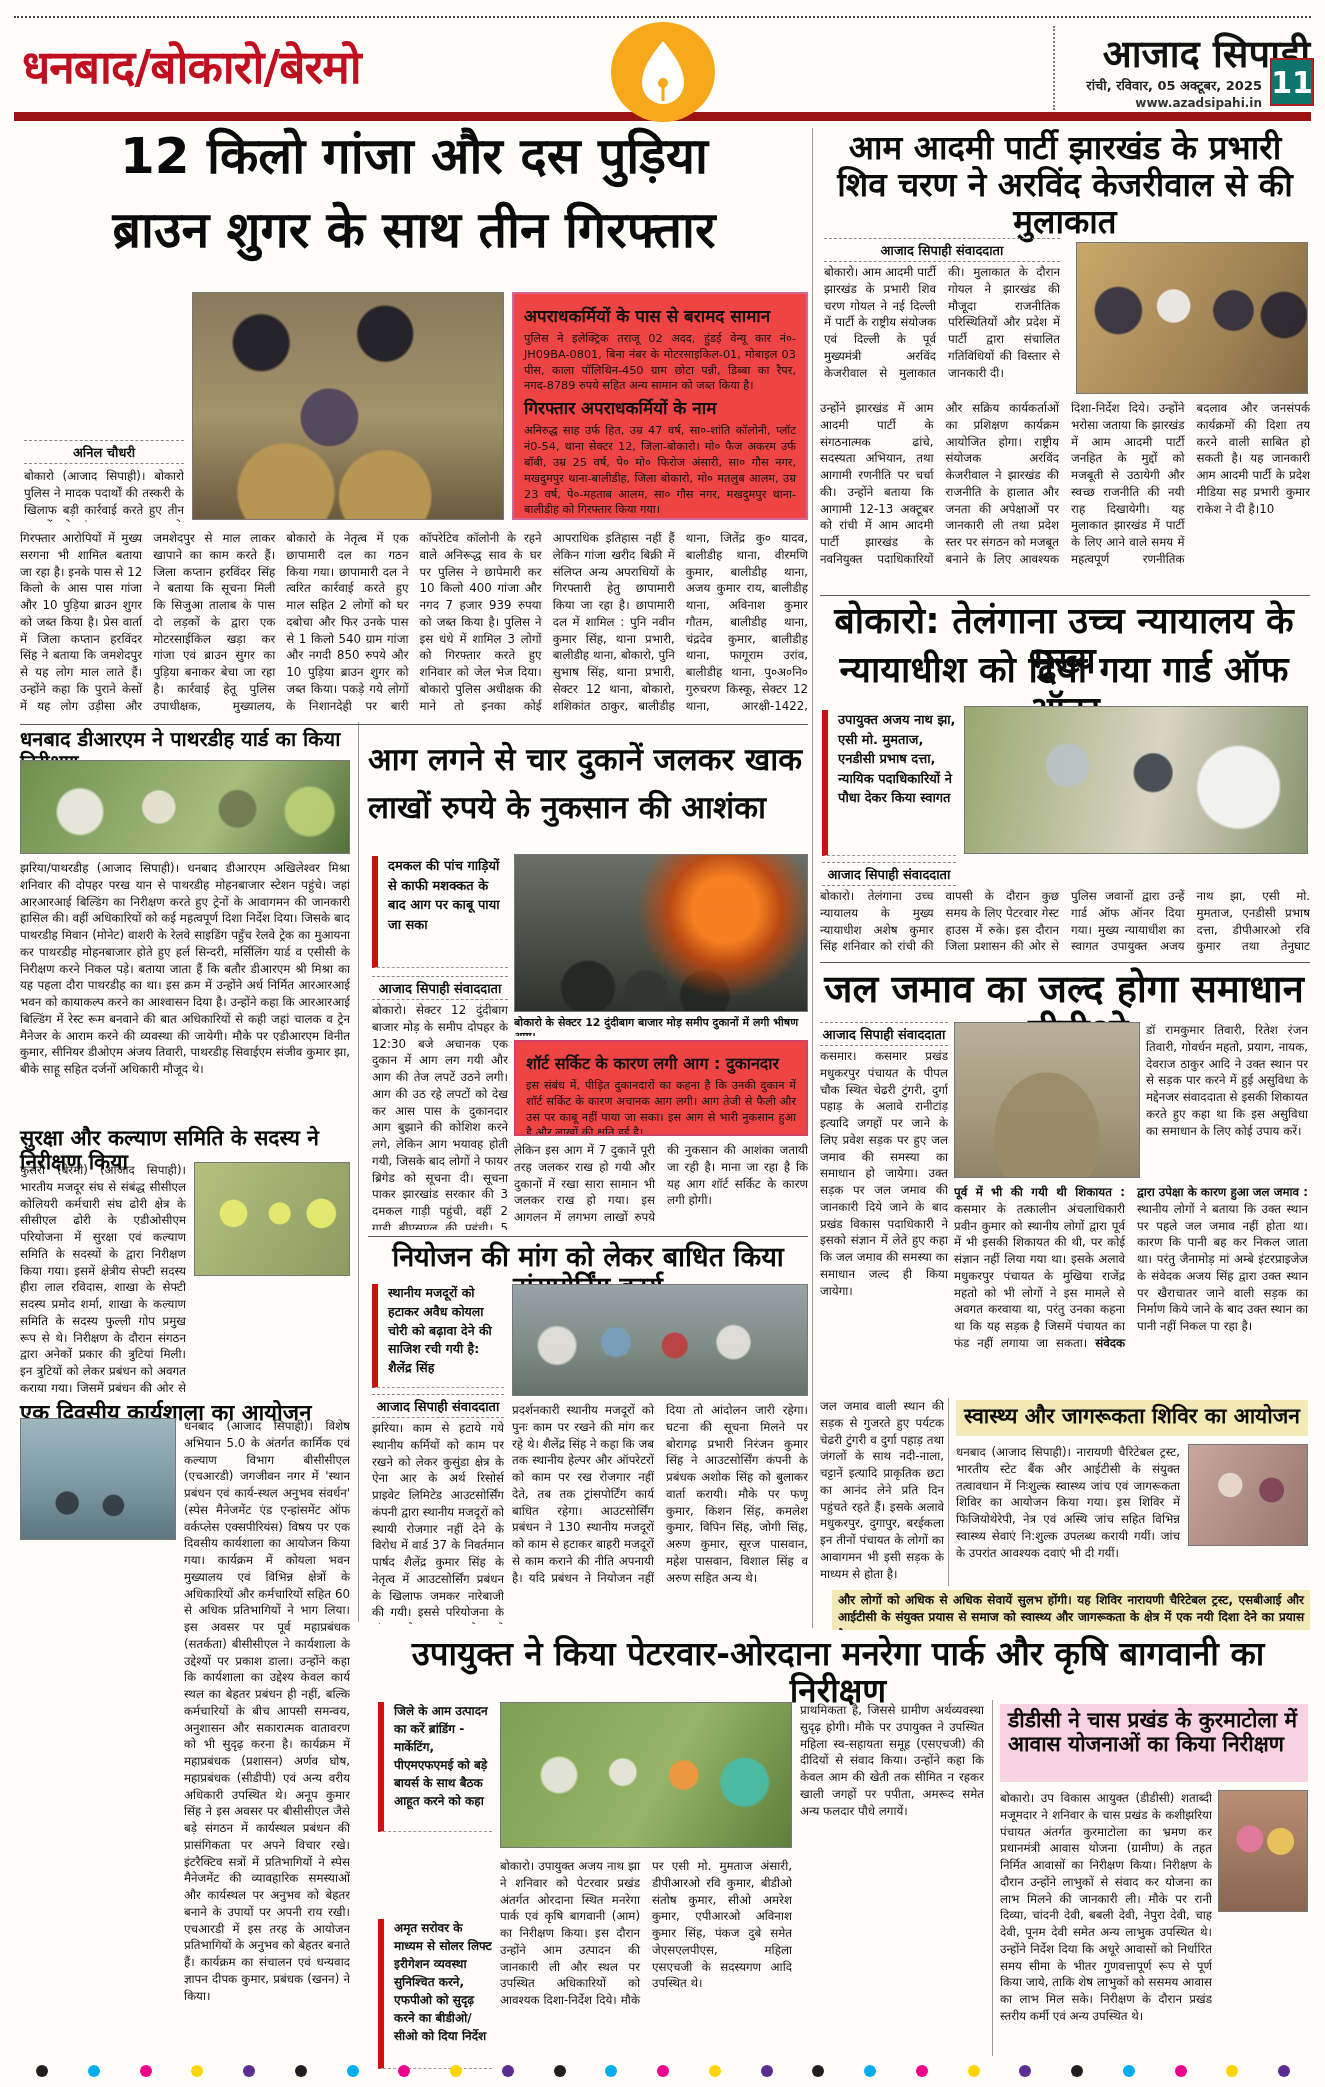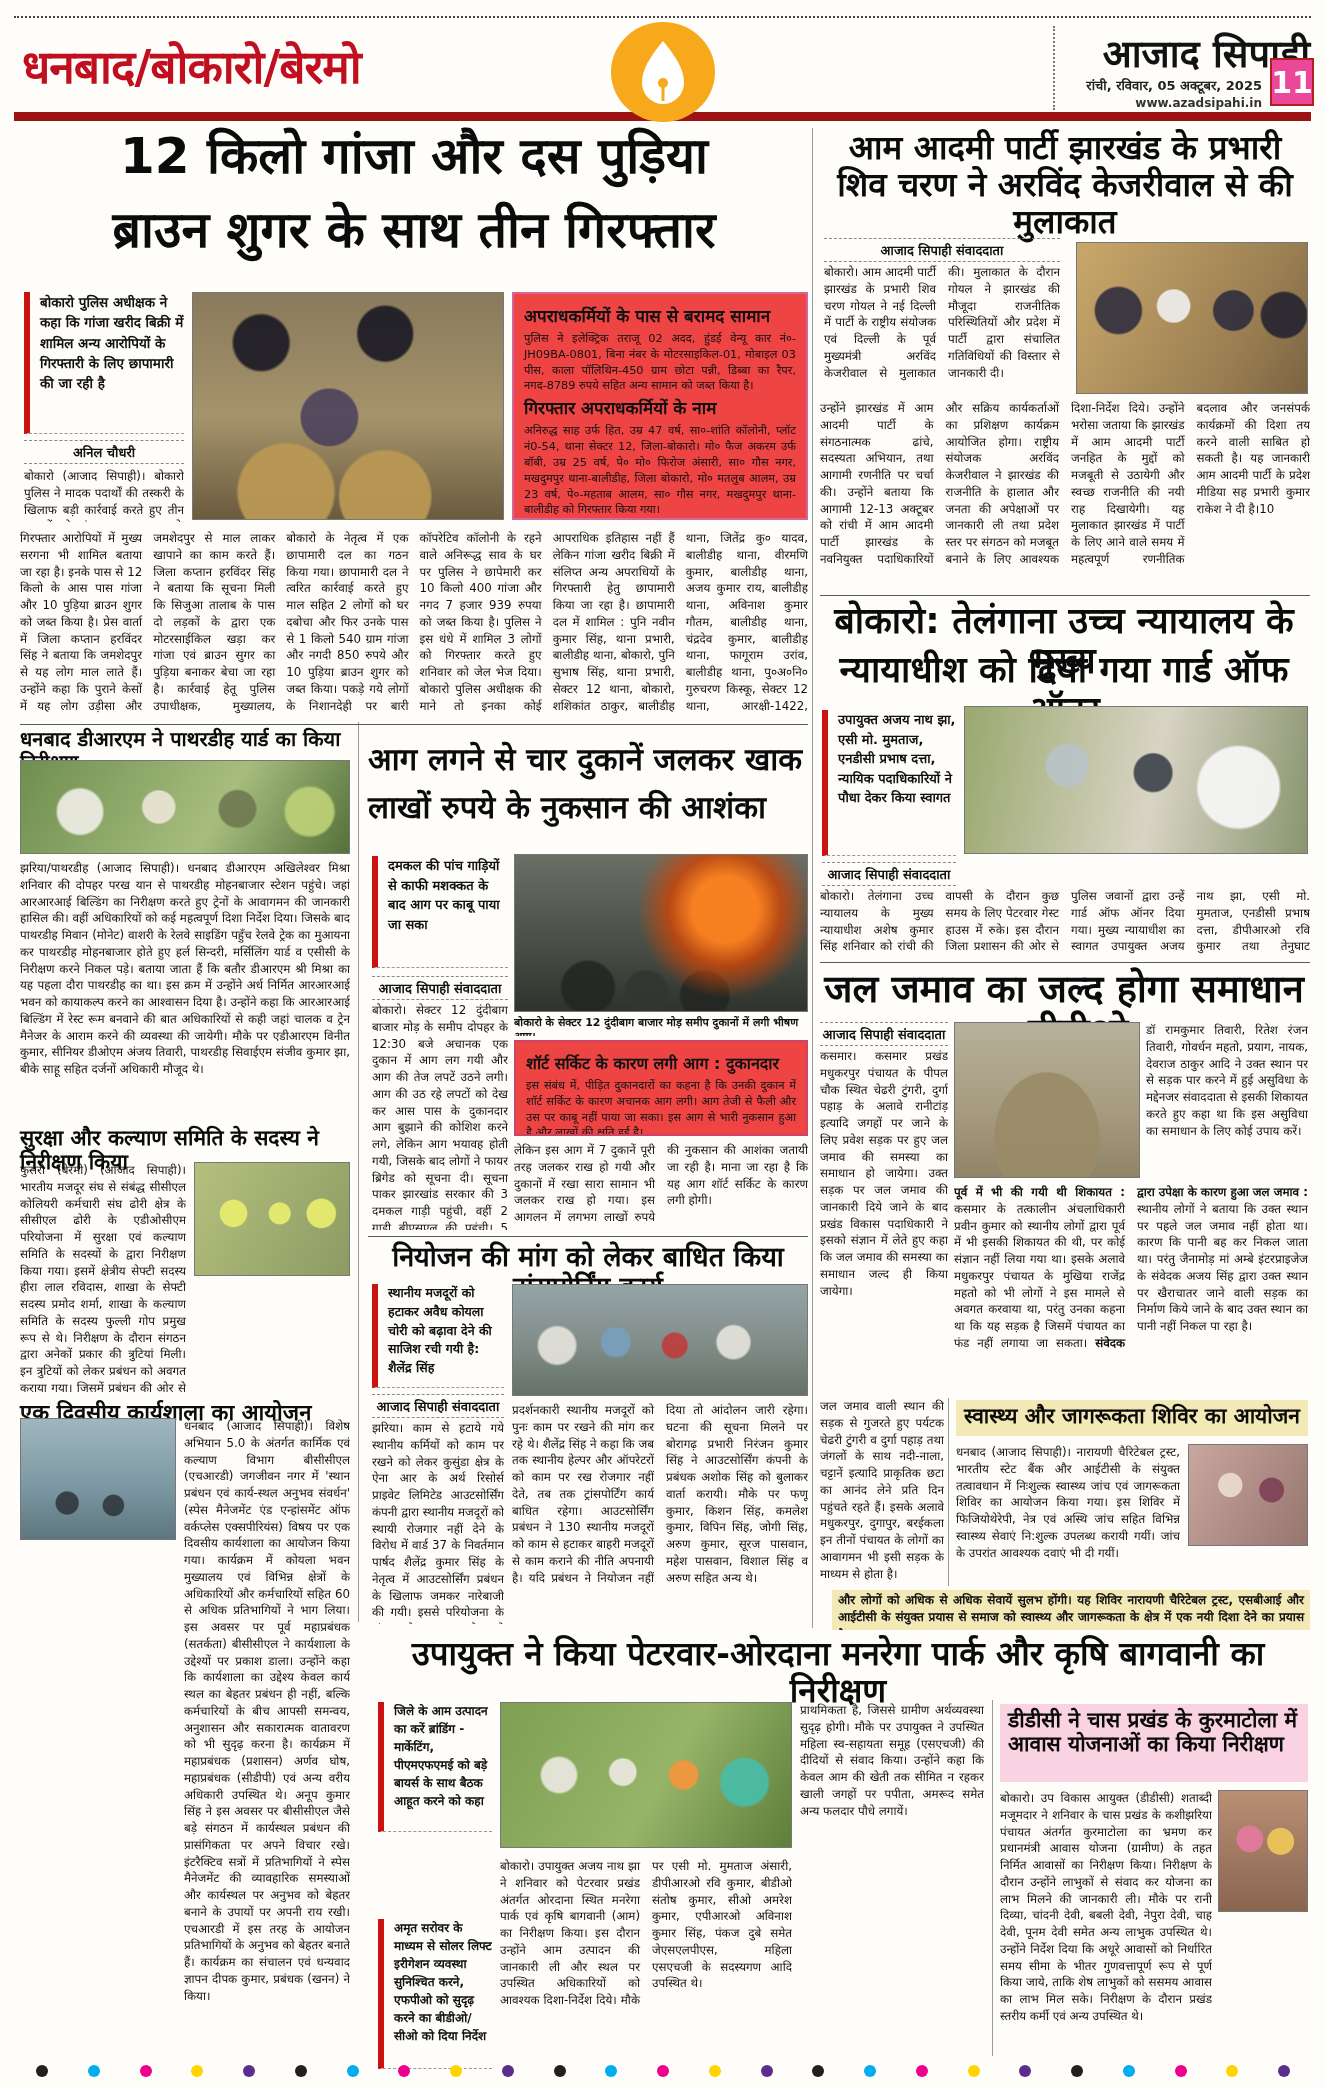--- a/index.html
+++ b/index.html
@@ -5,21 +5,21 @@
   html,body{margin:0;padding:0;background:#e8e8e4;}
   .page{position:relative;width:1325px;height:2087px;background:#fffdfa;margin:0 auto;
         font-family:"DejaVu Sans","Liberation Sans",sans-serif;color:#111;overflow:hidden;}
   .abs{position:absolute;box-sizing:border-box;}
   
   .top-dotted{border-top:2px dotted #444;}
   .masthead{font-size:46px;font-weight:800;color:#c01020;letter-spacing:-1px;}
   .paper-name{font-size:38px;font-weight:800;color:#121212;}
   .edition{font-size:13px;font-weight:700;color:#222;text-align:right;}
   .website{font-size:12px;font-weight:700;color:#333;text-align:right;}
-  .page-badge{background:#ec4899;color:#fff;font-size:30px;font-weight:800;
+  .page-badge{background:#0f766e;color:#fff;font-size:30px;font-weight:800;
               display:flex;align-items:center;justify-content:center;border:2px solid #b02020;}
   .main-rule{background:#9b1313;}
   .vdot{border-left:2px dotted #777;}
   .logo-circle{background:#f7a81b;border-radius:50%;z-index:3;display:flex;align-items:center;justify-content:center;}
   
   .headline{font-weight:800;color:#0b0b0b;text-align:center;line-height:1.12;}
   .subhead{font-weight:800;color:#0b0b0b;line-height:1.15;}
   .body{font-size:11.8px;line-height:1.42;text-align:justify;overflow:hidden;}
   .cols2{column-count:2;column-gap:12px;}
   .cols4{column-count:4;column-gap:12px;}
@@ -65,21 +65,20 @@
   <div class="abs page-badge" style="left:1270px;top:58px;width:44px;height:48px;">11</div>
 
   <div class="abs main-rule" style="left:14px;top:112px;width:1297px;height:9px;"></div>
 
   <div class="abs vline" style="left:812px;top:128px;height:1500px;"></div>
   <div class="abs vline" style="left:358px;top:722px;height:900px;"></div>
 
   <div class="abs headline" style="left:20px;top:128px;width:788px;font-size:50px;">12 किलो गांजा और दस पुड़िया</div>
   <div class="abs headline" style="left:20px;top:202px;width:788px;font-size:50px;">ब्राउन शुगर के साथ तीन गिरफ्तार</div>
 
-  <div class="abs quote" style="left:24px;top:292px;width:160px;height:142px;">बोकारो पुलिस अधीक्षक ने कहा कि गांजा खरीद बिक्री में शामिल अन्य आरोपियों के गिरफ्तारी के लिए छापामारी की जा रही है</div>
   <div class="abs byline" style="left:24px;top:440px;width:160px;">अनिल चौधरी</div>
   <div class="abs body" style="left:24px;top:468px;width:160px;height:54px;">बोकारो (आजाद सिपाही)। बोकारो पुलिस ने मादक पदार्थों की तस्करी के खिलाफ बड़ी कार्रवाई करते हुए तीन तस्करों को गांजा व ब्राउन शुगर के साथ गिरफ्तार किया है।</div>
 
   <div class="abs photo" style="left:192px;top:292px;width:312px;height:228px;background:
       radial-gradient(circle at 22% 22%, rgba(25,25,35,.9) 0 9%, transparent 10%),
       radial-gradient(circle at 62% 18%, rgba(25,25,35,.9) 0 10%, transparent 11%),
       radial-gradient(circle at 44% 55%, rgba(60,50,90,.75) 0 13%, transparent 14%),
       radial-gradient(circle at 30% 88%, rgba(186,152,84,.95) 0 16%, transparent 17%),
       radial-gradient(circle at 62% 90%, rgba(186,152,84,.95) 0 16%, transparent 17%),
       linear-gradient(180deg,#8a7a5c,#a5936b 55%,#6b5b3e);"></div>

